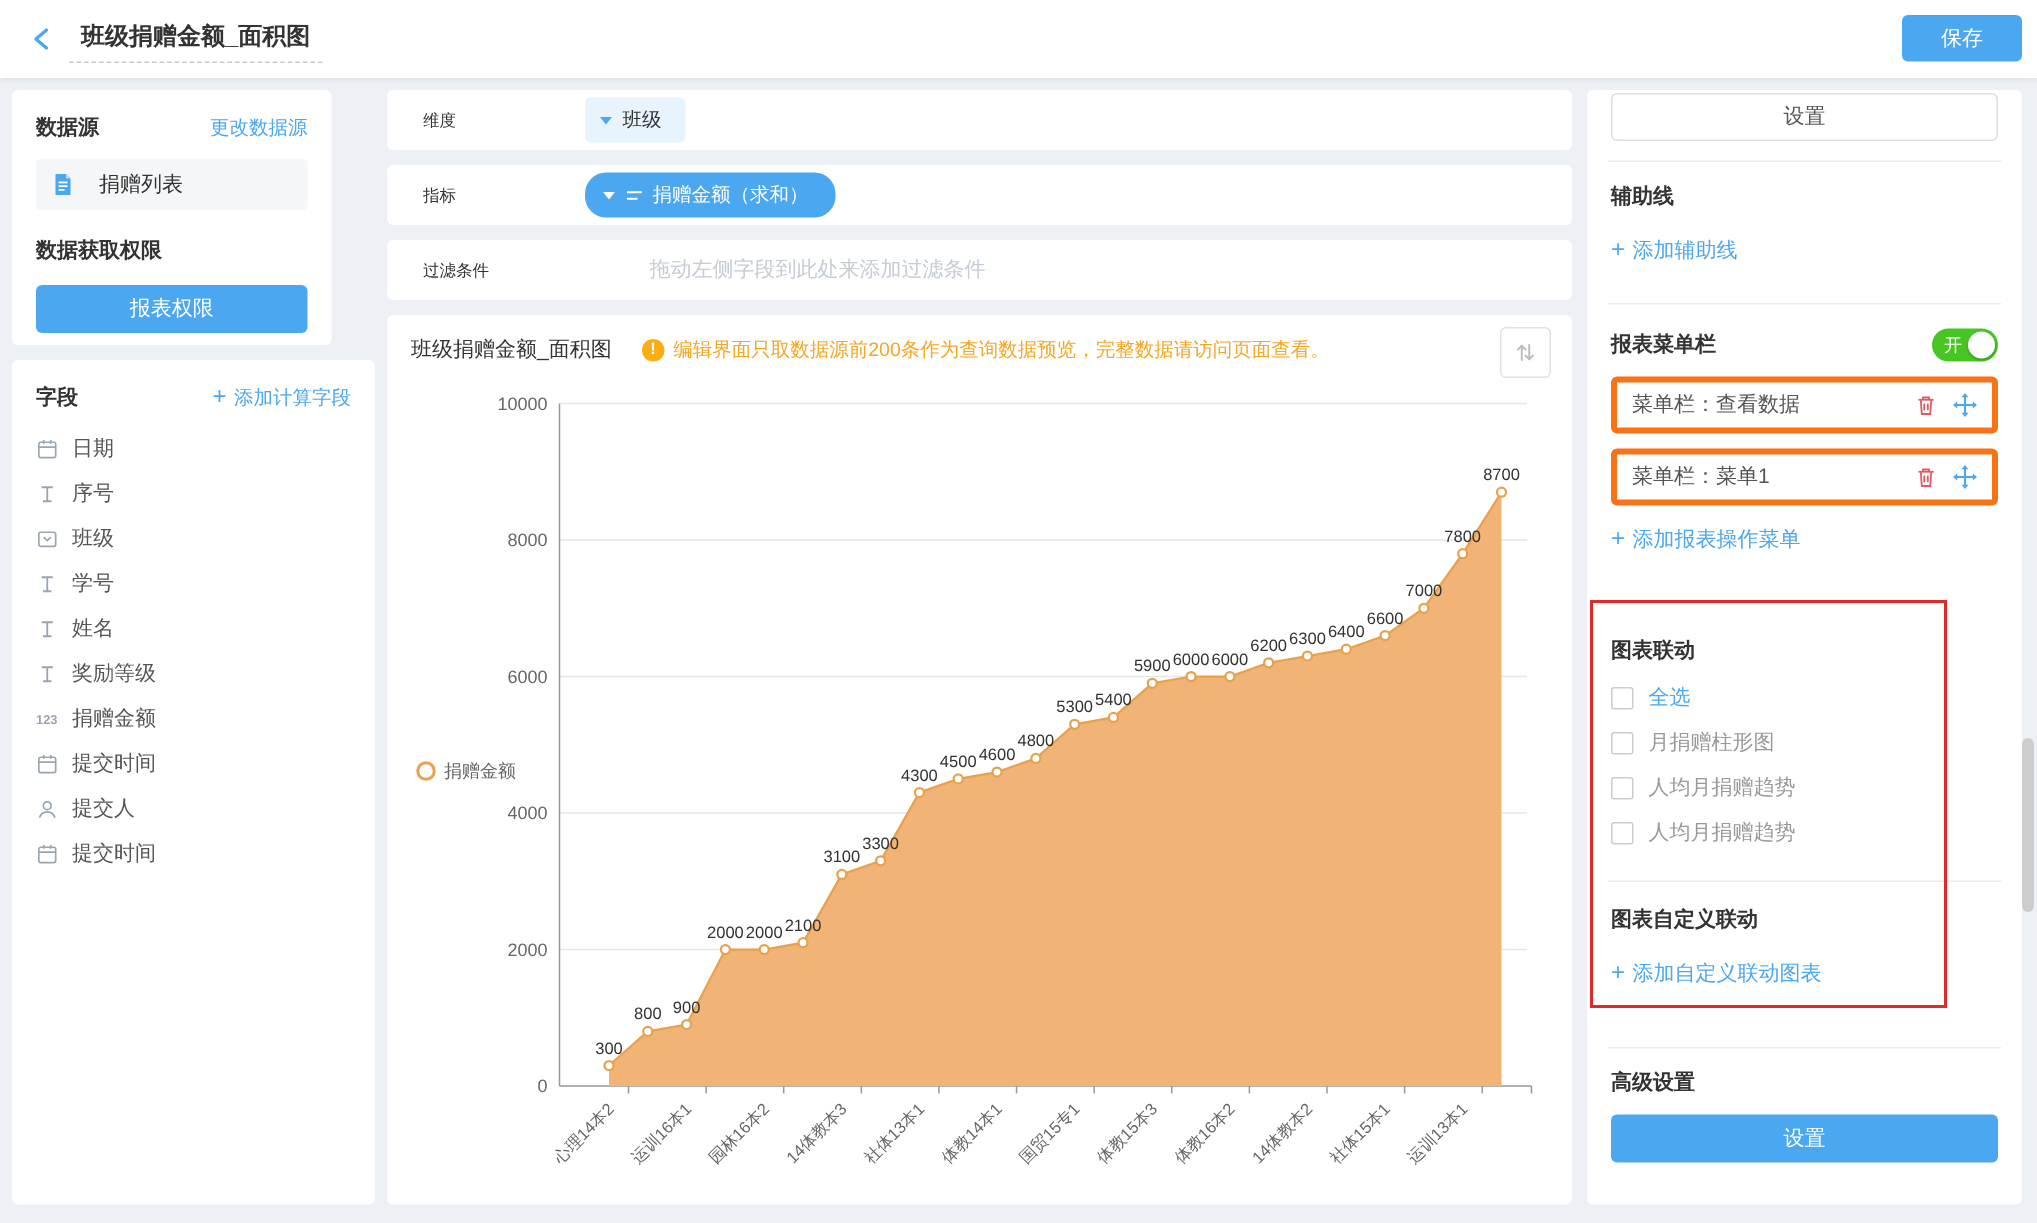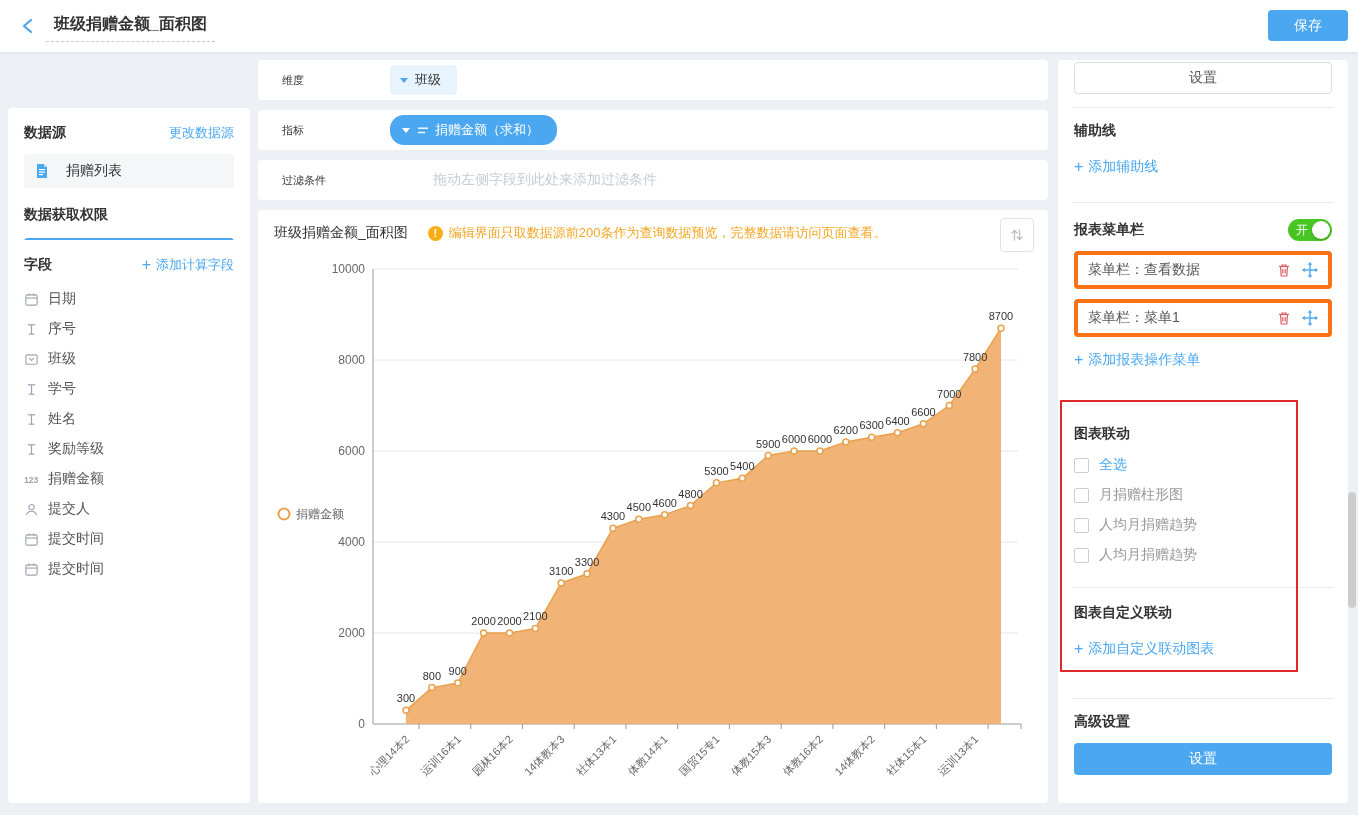--- a/index.html
+++ b/index.html
@@ -9,21 +9,21 @@
 
   
   .topbar{position:absolute;top:0;left:0;width:1358px;height:52px;background:#fff;
           box-shadow:0 1px 4px rgba(0,0,0,.07);z-index:6;display:flex;align-items:center;padding:0 12px;}
   .back-btn{width:34px;height:34px;display:flex;align-items:center;justify-content:center;cursor:pointer;}
   .page-title{font-size:16px;font-weight:700;color:#333;border-bottom:1px dashed #c9c9c9;padding:3px 8px 6px;}
   .save-btn{position:absolute;right:10px;top:10px;width:80px;height:31px;background:#4BA7F0;color:#fff;
             border-radius:4px;font-size:14px;display:flex;align-items:center;justify-content:center;cursor:pointer;}
 
   
-  #ds-card{left:8px;top:60px;width:242px;height:170px;padding:16px;margin-top:48px;}
+  #ds-card{left:8px;top:60px;width:213px;height:170px;padding:16px;}
   #fields-card{left:8px;top:240px;width:242px;height:563px;padding:16px;}
   .panel-head{display:flex;justify-content:space-between;align-items:center;}
   .panel-title{font-size:14px;font-weight:700;color:#333;}
   .blue-link{color:#4BA7F0;font-size:13px;cursor:pointer;display:flex;align-items:center;}
   .add-icon{font-style:normal;margin-right:5px;font-size:16px;line-height:1;}
   .add-icon::before{content:"+";}
   .ds-item{margin-top:12px;background:#f4f6f8;border-radius:3px;height:34px;display:flex;align-items:center;
            padding:0 10px;font-size:14px;color:#333;cursor:pointer;}
   .ds-item .ficon{margin-right:8px;}
   .perm-title{margin-top:18px;font-size:14px;font-weight:700;color:#333;}
@@ -202,36 +202,36 @@
         <span class="ficon">
           <svg width="19" height="12" viewBox="0 0 20 12">
             <text x="0" y="10" font-size="9" fill="#9AA5B2">123</text>
           </svg>
         </span>
         <span class="flabel">捐赠金额</span>
       </div>
       <div class="field-row">
         <span class="ficon">
           <svg width="15" height="15" viewBox="0 0 16 16" fill="none" stroke="#9AA5B2" stroke-width="1.2">
-            <circle cx="8" cy="5.5" r="2.8"></circle>
-            <path d="M2.5 14c1-3 3-4.2 5.5-4.2s4.5 1.2 5.5 4.2"></path>
-          </svg>
-        </span>
-        <span class="flabel">提交人</span>
-      </div>
-      <div class="field-row">
-        <span class="ficon">
-          <svg width="15" height="15" viewBox="0 0 16 16" fill="none" stroke="#9AA5B2" stroke-width="1.2">
             <rect x="2" y="3" width="12" height="11" rx="1.5"></rect>
             <line x1="2" y1="6.5" x2="14" y2="6.5"></line>
             <line x1="5.5" y1="1.5" x2="5.5" y2="4"></line>
             <line x1="10.5" y1="1.5" x2="10.5" y2="4"></line>
           </svg>
         </span>
         <span class="flabel">提交时间</span>
+      </div>
+      <div class="field-row">
+        <span class="ficon">
+          <svg width="15" height="15" viewBox="0 0 16 16" fill="none" stroke="#9AA5B2" stroke-width="1.2">
+            <circle cx="8" cy="5.5" r="2.8"></circle>
+            <path d="M2.5 14c1-3 3-4.2 5.5-4.2s4.5 1.2 5.5 4.2"></path>
+          </svg>
+        </span>
+        <span class="flabel">提交人</span>
       </div>
       <div class="field-row">
         <span class="ficon">
           <svg width="15" height="15" viewBox="0 0 16 16" fill="none" stroke="#9AA5B2" stroke-width="1.2">
             <rect x="2" y="3" width="12" height="11" rx="1.5"></rect>
             <line x1="2" y1="6.5" x2="14" y2="6.5"></line>
             <line x1="5.5" y1="1.5" x2="5.5" y2="4"></line>
             <line x1="10.5" y1="1.5" x2="10.5" y2="4"></line>
           </svg>
         </span>

